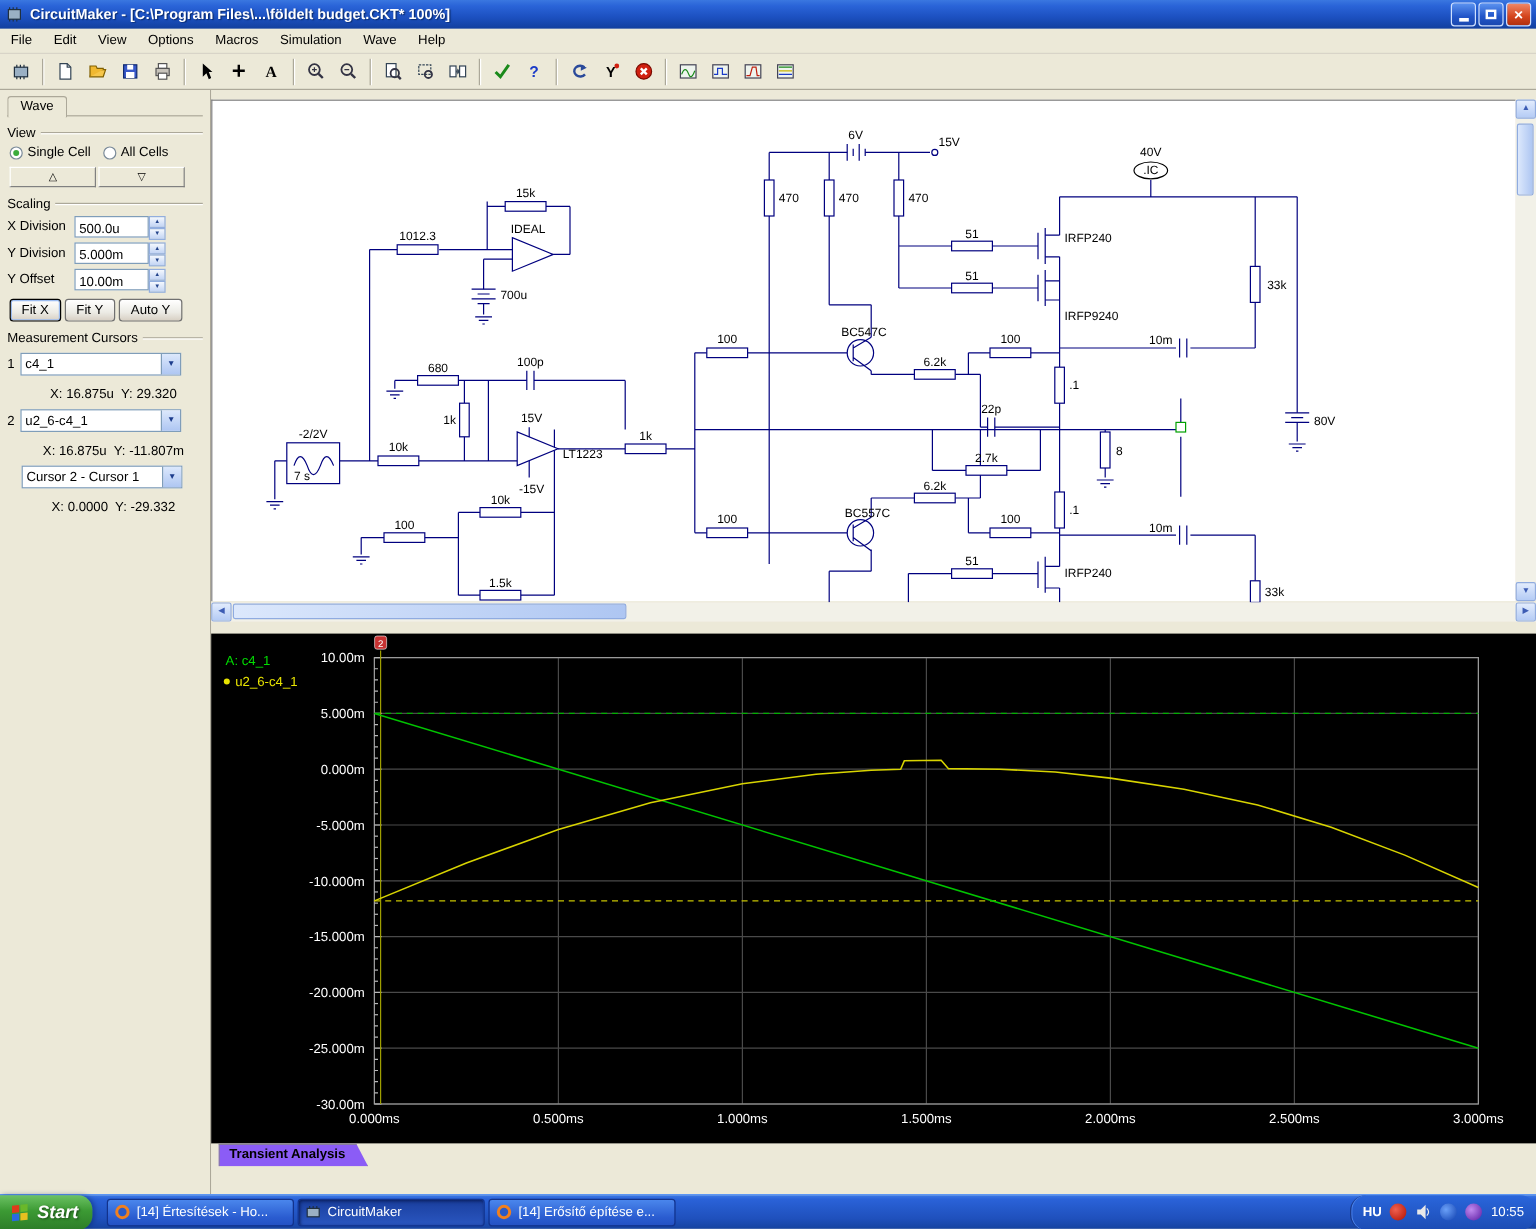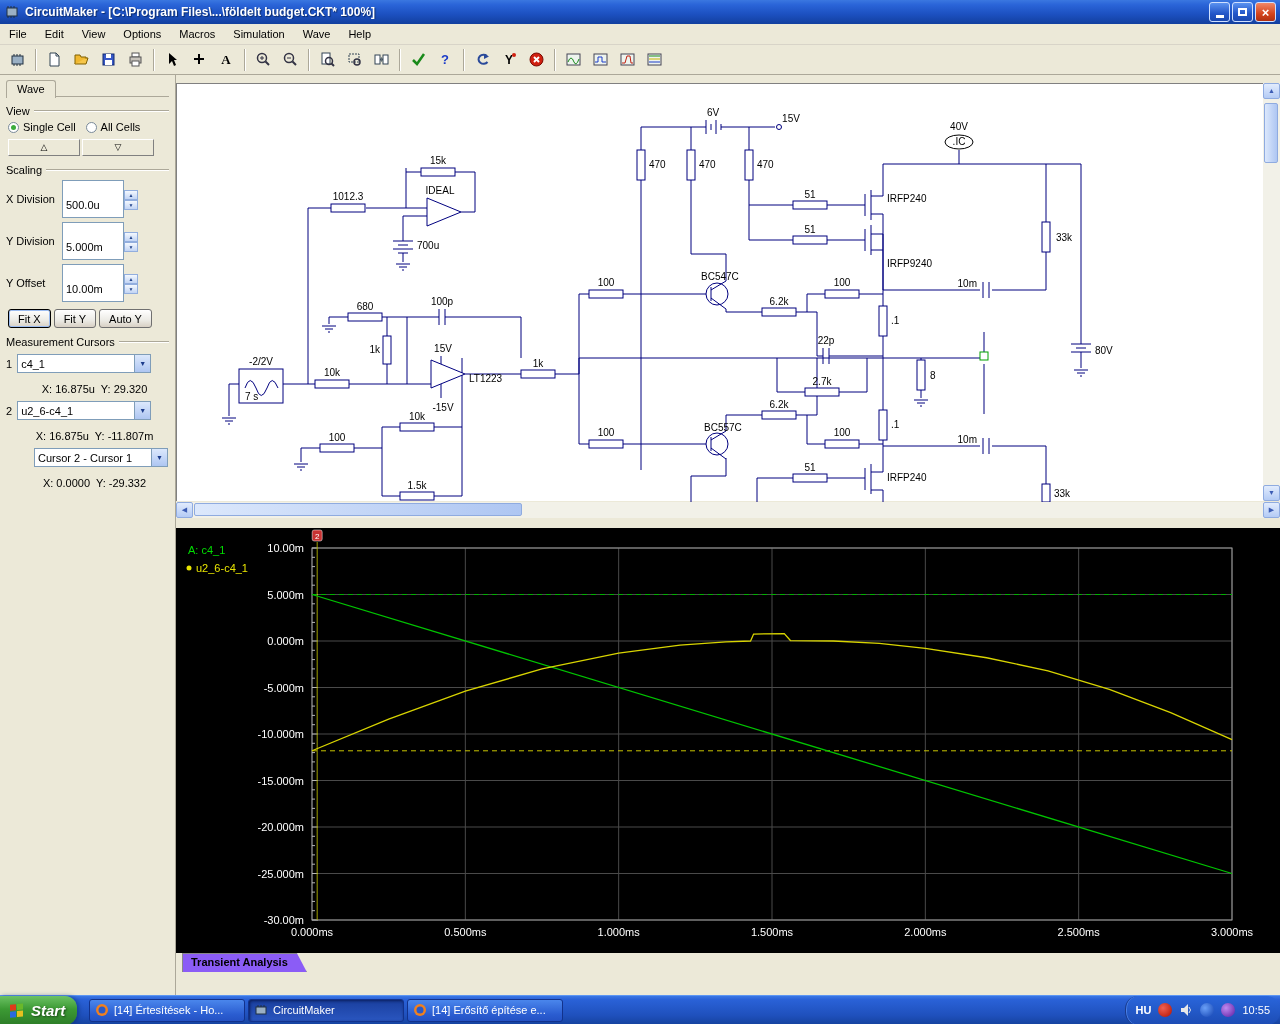--- a/index.html
+++ b/index.html
@@ -43,21 +43,21 @@
   .radiorow { display:flex; align-items:center; gap:4px; margin:4px 0 6px 2px; }
   .radio { width:11px; height:11px; border-radius:50%; border:1px solid #7a8a99; background:#fff;
     display:inline-block; position:relative; }
   .radio.sel::after { content:""; position:absolute; left:2px; top:2px; width:5px; height:5px;
     border-radius:50%; background:#3cac3c; }
   .tri-row { display:flex; gap:2px; margin:2px 0 2px 2px; }
   .tri-btn { width:72px; height:17px; background:#ece9d8; text-align:center; font-size:9px;
     border:1px solid; border-color:#fff #808080 #808080 #fff; line-height:15px; }
   .fieldrow { display:flex; align-items:center; margin:4px 0; }
   .fieldrow label { width:56px; }
-  .txt { width:62px; height:18px; border:1px solid #7f9db9; background:#fff; padding:18px 3px;
+  .txt { width:62px; height:18px; border:1px solid #7f9db9; background:#fff; padding:4px 3px;
     font-size:11px; font-family:"Liberation Sans",sans-serif; }
   .spin { width:14px; height:18px; display:flex; flex-direction:column; }
   .spin b { flex:1; font-size:5px; line-height:8px; text-align:center; color:#24458c;
     background:linear-gradient(180deg,#f4f8fe,#c2d4f4); border:1px solid #92aede; font-weight:normal; }
   .btnrow { display:flex; gap:3px; margin:7px 0 2px 2px; }
   .xpbtn { height:19px; padding:0 9px; border:1px solid #707070; border-radius:3px;
     background:linear-gradient(180deg,#ffffff,#ecebe5 60%,#d8d0c4); font-size:11px; }
   .xpbtn.def { border:1px solid #000; box-shadow:inset 0 0 0 1px #9cbcf0; }
   .comborow { display:flex; align-items:center; gap:5px; margin:6px 0 2px 0; }
   .combo { width:134px; height:19px; border:1px solid #7f9db9; background:#ffffff;
@@ -364,21 +364,21 @@
   </div>
   <div class="readout">X: 16.875u  Y: 29.320</div>
   <div class="comborow">
     <span>2</span>
     <span class="combo">
       <span class="cval">u2_6-c4_1</span>
       <span class="cbtn">▼</span>
     </span>
   </div>
   <div class="readout">X: 16.875u  Y: -11.807m</div>
-  <div class="comborow" style="margin-left:28px;">
+  <div class="comborow" style="margin-left:12px;">
     <span class="combo">
       <span class="cval">Cursor 2 - Cursor 1</span>
       <span class="cbtn">▼</span>
     </span>
   </div>
   <div class="readout">X: 0.0000  Y: -29.332</div>
 </div>
 
 <div class="right">
 

